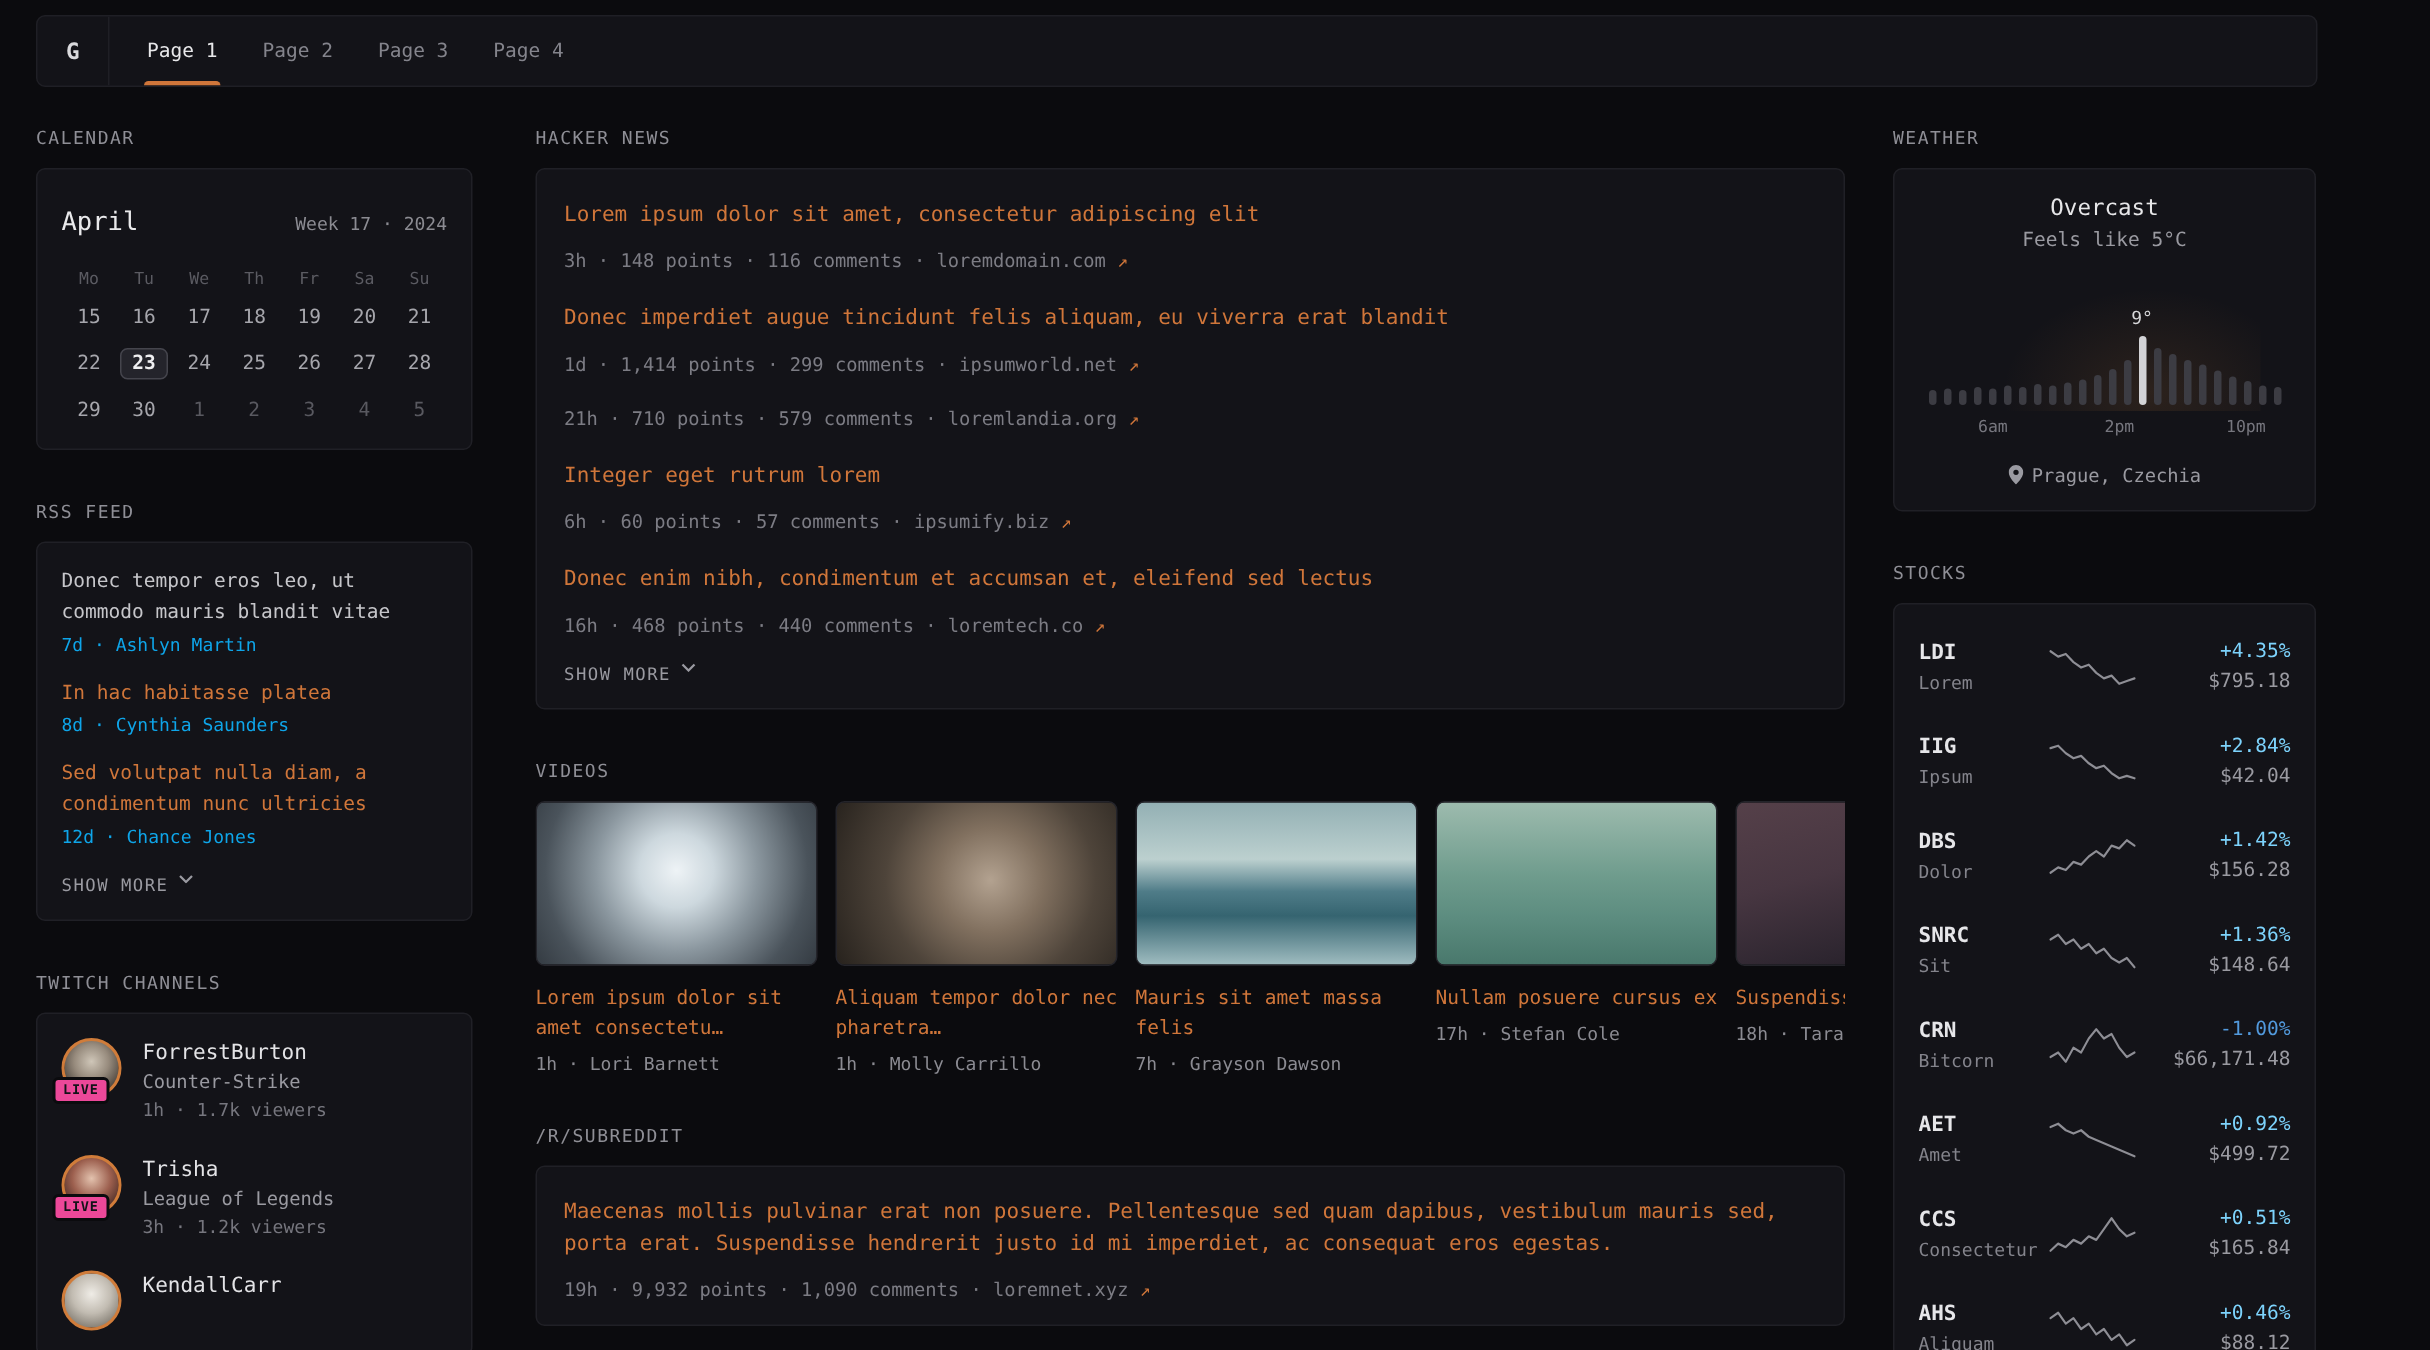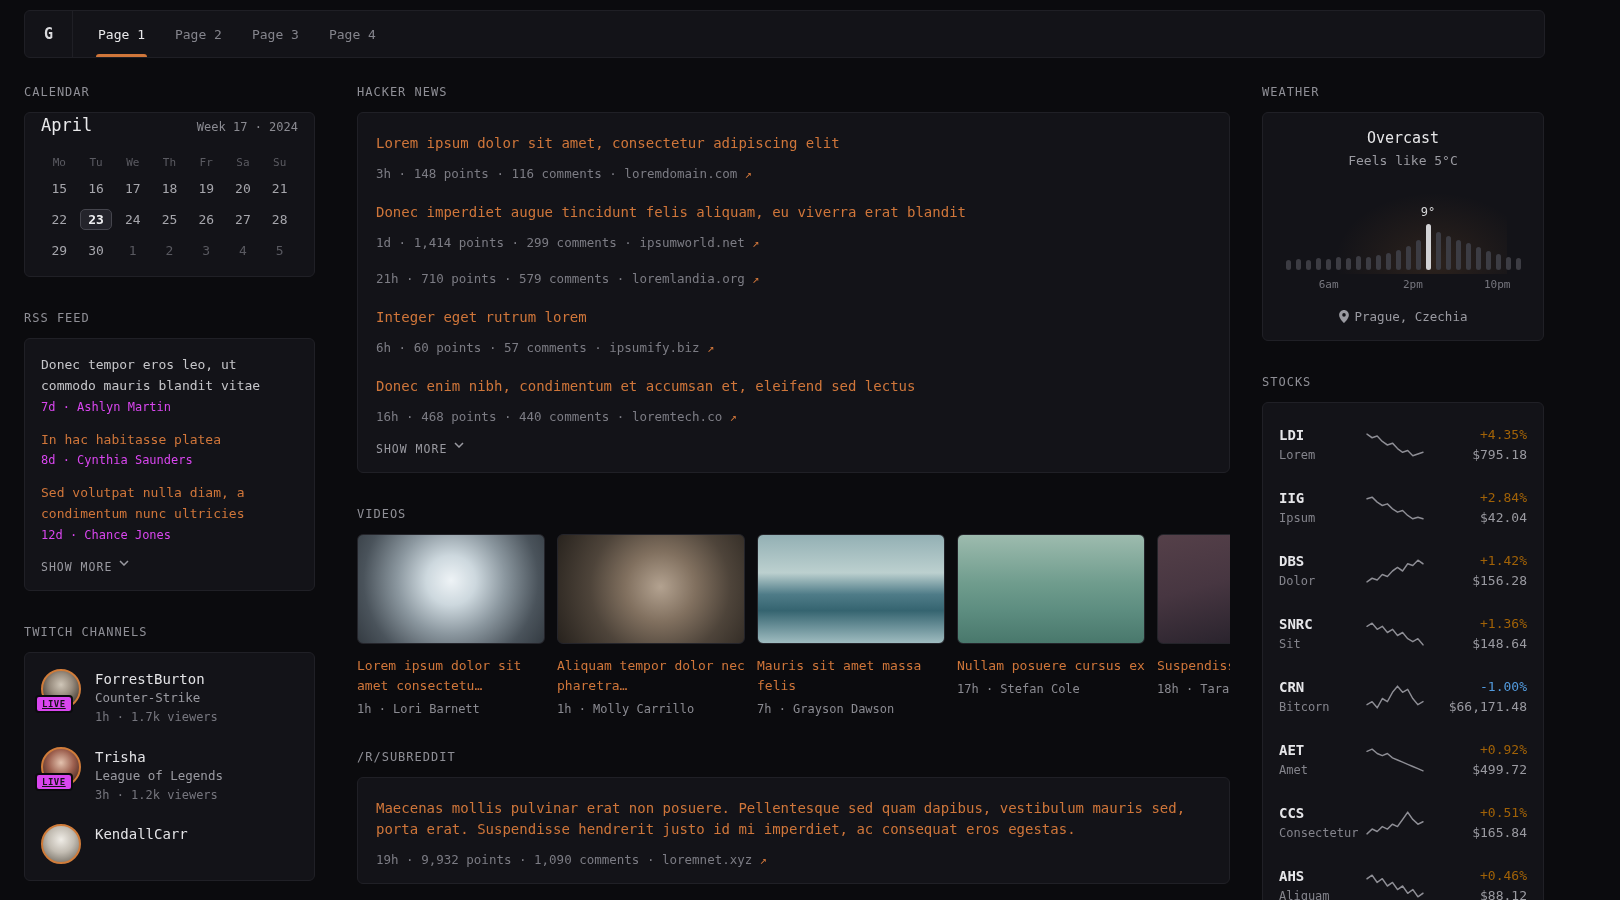--- a/index.html
+++ b/index.html
@@ -36,57 +36,57 @@
   section + section { margin-top:34px; }
   .sec {
     font-size:12px; font-weight:400; letter-spacing:1px;
     color:#8f8f96; text-transform:uppercase; margin-bottom:13px;
   }
   .card {
     background:#131318; border:1px solid #202026; border-radius:6px;
   }
 
   
-  .cal-card { padding:2px 16px 10px; }
+  .cal-card { padding:25px 16px 10px; }
   .cal-head { display:flex; justify-content:space-between; align-items:baseline; }
   .cal-month { font-size:17px; color:#e9e9eb; }
   .cal-week { font-size:12px; color:#8b8b92; }
   .cal-grid { display:grid; grid-template-columns:repeat(7,1fr); }
   .cal-weekdays { margin-top:16px; }
   .wd { height:22px; display:flex; align-items:center; justify-content:center;
     font-size:11px; color:#5b5b62; }
   .day { height:31px; display:flex; align-items:center; justify-content:center; }
   .day span { font-size:13px; color:#a6a6ac; }
   .day.selected span { background:#24242b; border:1px solid #45454d;
     border-radius:5px; padding:2px 7px; color:#efeff1; font-weight:700; }
   .day.muted span { color:#595960; }
 
   
   .rss-card { padding:16px; }
   .feed-item + .feed-item { margin-top:16px; }
   .feed-title { display:block; color:#d0763a; font-size:13px; line-height:1.6;
     text-decoration:none; cursor:pointer; }
   .feed-title.muted { color:#c6c6ca; }
-  .feed-meta { margin-top:3px; color:#d946ef; font-size:12px; }
+  .feed-meta { margin-top:3px; color:#0ea5e9; font-size:12px; }
   .show-more {
     margin-top:18px; background:none; border:none; display:flex; align-items:flex-start;
     gap:7px; color:#9a9aa1; font-family:inherit; font-size:11.5px;
     letter-spacing:1px; cursor:pointer; padding:0;
   }
   .chev { width:10px; height:6px; stroke:#9a9aa1; fill:none; stroke-width:1.5; }
 
   
   .twitch-card { padding:16px; }
   .channel { display:flex; gap:14px; align-items:flex-start; cursor:pointer; }
   .channel + .channel { margin-top:20px; }
   .avatar-wrap { position:relative; flex:none; }
   .avatar { width:40px; height:40px; border-radius:50%; border:2px solid #d07c3a; }
-  .live-badge { position:absolute; left:-6px; bottom:-4px; background:#d946ef;
+  .live-badge { position:absolute; left:-6px; bottom:-4px; background:#ec4899;
     color:#131318; font-size:9px; font-weight:700; letter-spacing:.5px;
-    padding:2px 5px; border-radius:4px; border:2px solid #0b0b0e;text-decoration:underline; }
+    padding:2px 5px; border-radius:4px; border:2px solid #0b0b0e; }
   .live-badge:empty { display:none; }
   .ch-name { font-size:14px; color:#e3e3e6; line-height:1.45; }
   .ch-game { font-size:12.5px; color:#9a9aa1; line-height:1.5; }
   .ch-meta { font-size:12px; color:#76767e; line-height:1.55; }
 
   
   .hn-card { padding:20px 18px 16px; }
   .hn-item + .hn-item { margin-top:21px; }
   .hn-title { display:block; color:#d0763a; font-size:14px; line-height:1.5;
     text-decoration:none; cursor:pointer; }
@@ -135,21 +135,21 @@
   
   .stocks-card { padding:10px 16px; }
   .stock-row { display:flex; align-items:center; padding:12px 0; cursor:pointer; }
   .stock-id { width:84px; flex:none; }
   .stock-sym { font-size:14px; font-weight:700; color:#e6e6e9; line-height:1.45; }
   .stock-name { font-size:12px; color:#84848c; line-height:1.5; }
   .spark { width:60px; height:26px; margin:0 auto; overflow:visible; }
   .spark polyline { fill:none; stroke:#8e8e95; stroke-width:1.4;
     stroke-linejoin:round; stroke-linecap:round; }
   .stock-val { width:100px; flex:none; text-align:right; }
-  .stock-chg { font-size:13px; color:#a16207; line-height:1.5; }
+  .stock-chg { font-size:13px; color:#7dd3fc; line-height:1.5; }
   .stock-chg.down { color:#529add; }
   .stock-price { font-size:13px; color:#9a9aa1; line-height:1.5; }
 </style>
 </head>
 <body>
 
 <div class="wrap">
 
   <nav>
     <div class="logo">G</div>

